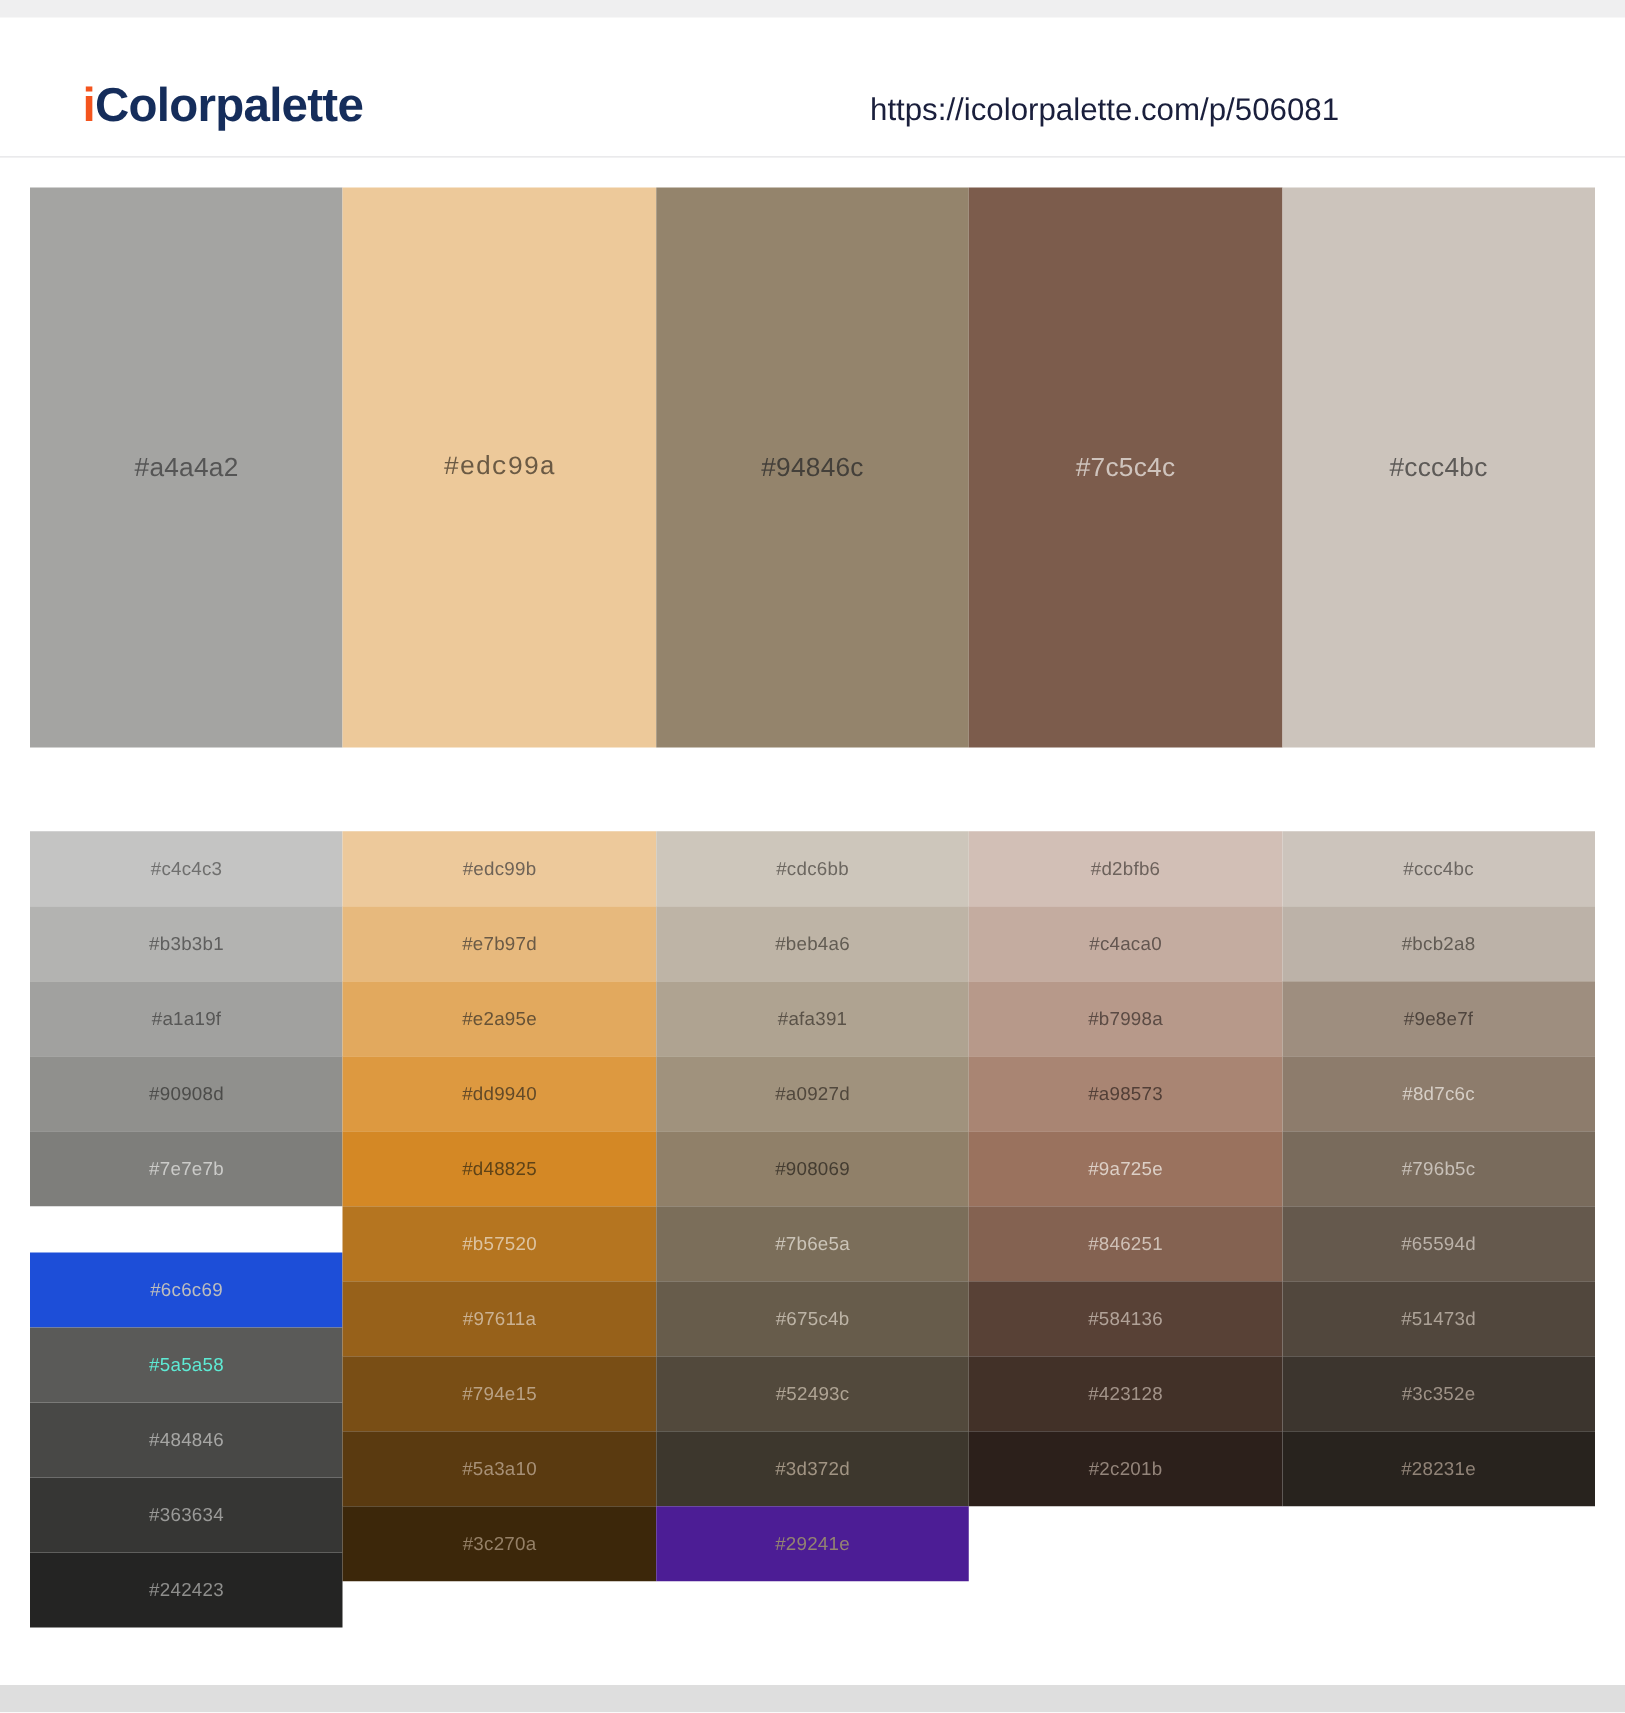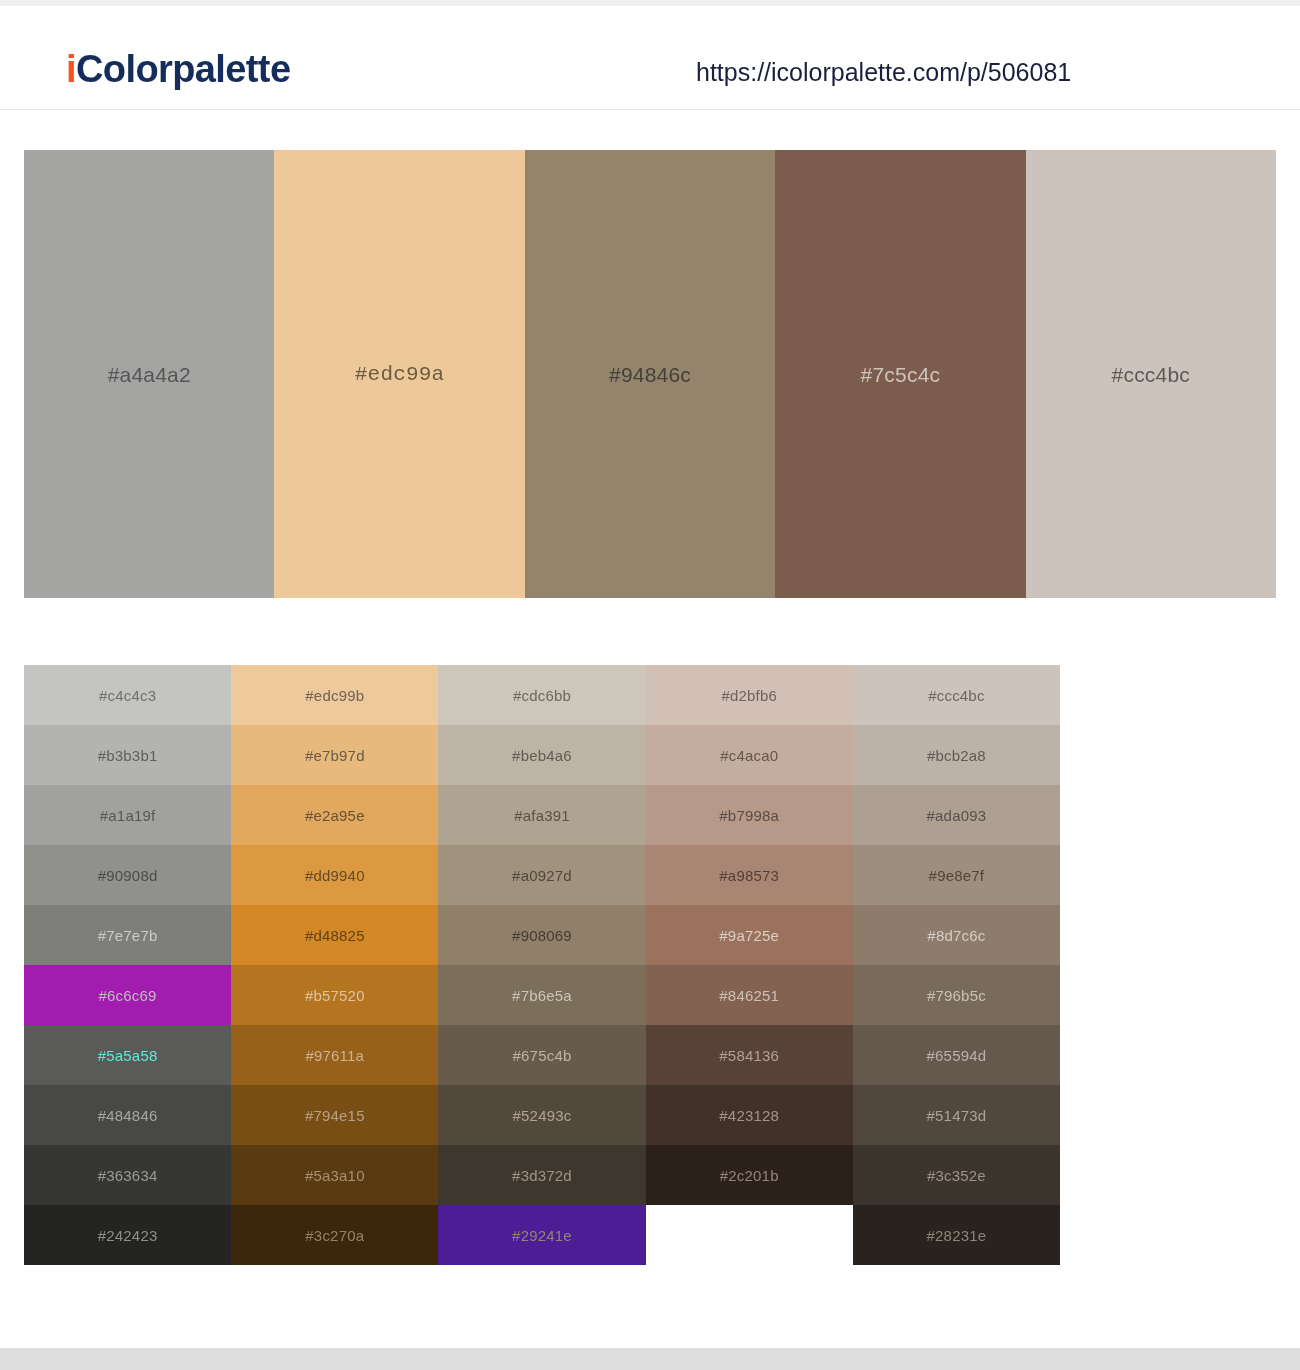--- a/index.html
+++ b/index.html
@@ -23,21 +23,21 @@
     position: absolute;
     top: 0; left: 0;
     width: 1300px;
     height: 14px;
     background: #efeff0;
   }
 
   
   .header {
     position: absolute;
-    top: 6px; left: 0;
+    top: 22px; left: 0;
     width: 1300px;
     height: 104px;
     background: #ffffff;
     border-bottom: 1px solid #e4e4e6;
   }
   .logo {
     position: absolute;
     left: 66px;
     top: 44px;
     font-size: 38px;
@@ -80,21 +80,21 @@
     line-height: 1;
     letter-spacing: 0.2px;
     user-select: none;
   }
 
   
   .shade-grid {
     position: absolute;
     top: 665px;
     left: 24px;
-    width: 1036px;
+    width: 1252px;
     display: flex;
   }
   .shade-col {
     flex: 1 1 0;
     display: flex;
     flex-direction: column;
   }
   .shade-cell {
     height: 60px;
     display: flex;
@@ -146,21 +146,21 @@
       </div>
     </div>
 
   <div class="shade-grid">
       <div class="shade-col">
         <div class="shade-cell" style="background: rgb(196, 196, 195); color: rgb(111, 111, 110);">#c4c4c3</div>
         <div class="shade-cell" style="background: rgb(179, 179, 177); color: rgb(95, 95, 94);">#b3b3b1</div>
         <div class="shade-cell" style="background: rgb(161, 161, 159); color: rgb(87, 87, 86);">#a1a19f</div>
         <div class="shade-cell" style="background: rgb(144, 144, 141); color: rgb(76, 76, 74);">#90908d</div>
         <div class="shade-cell" style="background: rgb(126, 126, 123); color: rgb(203, 203, 201);">#7e7e7b</div>
-        <div class="shade-cell" style="background: #a21caf; color: rgb(190, 190, 188);">#6c6c69</div>
+        <div class="shade-cell" style="background: #1d4ed8; color: rgb(190, 190, 188); margin-top: 37px;">#6c6c69</div>
         <div class="shade-cell" style="background: rgb(90, 90, 88); color: #5eead4;">#5a5a58</div>
         <div class="shade-cell" style="background: rgb(72, 72, 70); color: rgb(166, 166, 164);">#484846</div>
         <div class="shade-cell" style="background: rgb(54, 54, 52); color: rgb(154, 154, 152);">#363634</div>
         <div class="shade-cell" style="background: rgb(36, 36, 35); color: rgb(142, 142, 140);">#242423</div>
       </div>
       <div class="shade-col">
         <div class="shade-cell" style="background: rgb(237, 201, 155); color: rgb(111, 99, 87);">#edc99b</div>
         <div class="shade-cell" style="background: rgb(231, 185, 125); color: rgb(106, 90, 70);">#e7b97d</div>
         <div class="shade-cell" style="background: rgb(226, 169, 94); color: rgb(102, 82, 54);">#e2a95e</div>
         <div class="shade-cell" style="background: rgb(221, 153, 64); color: rgb(99, 74, 40);">#dd9940</div>
@@ -190,21 +190,20 @@
         <div class="shade-cell" style="background: rgb(169, 133, 115); color: rgb(82, 63, 55);">#a98573</div>
         <div class="shade-cell" style="background: rgb(154, 114, 94); color: rgb(220, 207, 198);">#9a725e</div>
         <div class="shade-cell" style="background: rgb(132, 98, 81); color: rgb(207, 192, 182);">#846251</div>
         <div class="shade-cell" style="background: rgb(88, 65, 54); color: rgb(177, 162, 152);">#584136</div>
         <div class="shade-cell" style="background: rgb(66, 49, 40); color: rgb(162, 147, 137);">#423128</div>
         <div class="shade-cell" style="background: rgb(44, 32, 27); color: rgb(147, 132, 122);">#2c201b</div>
       </div>
       <div class="shade-col">
         <div class="shade-cell" style="background: rgb(204, 196, 188); color: rgb(107, 102, 97);">#ccc4bc</div>
         <div class="shade-cell" style="background: rgb(188, 178, 168); color: rgb(97, 91, 84);">#bcb2a8</div>
-        <div class="shade-cell" style="background: rgb(173, 160, 147); color: rgb(88, 80, 74);">#ada093</div>
         <div class="shade-cell" style="background: rgb(158, 142, 127); color: rgb(79, 69, 62);">#9e8e7f</div>
         <div class="shade-cell" style="background: rgb(141, 124, 108); color: rgb(214, 206, 198);">#8d7c6c</div>
         <div class="shade-cell" style="background: rgb(121, 107, 92); color: rgb(200, 192, 184);">#796b5c</div>
         <div class="shade-cell" style="background: rgb(101, 89, 77); color: rgb(186, 177, 168);">#65594d</div>
         <div class="shade-cell" style="background: rgb(81, 71, 61); color: rgb(172, 162, 151);">#51473d</div>
         <div class="shade-cell" style="background: rgb(60, 53, 46); color: rgb(158, 146, 135);">#3c352e</div>
         <div class="shade-cell" style="background: rgb(40, 35, 30); color: rgb(144, 131, 119);">#28231e</div>
       </div>
     </div>
 

